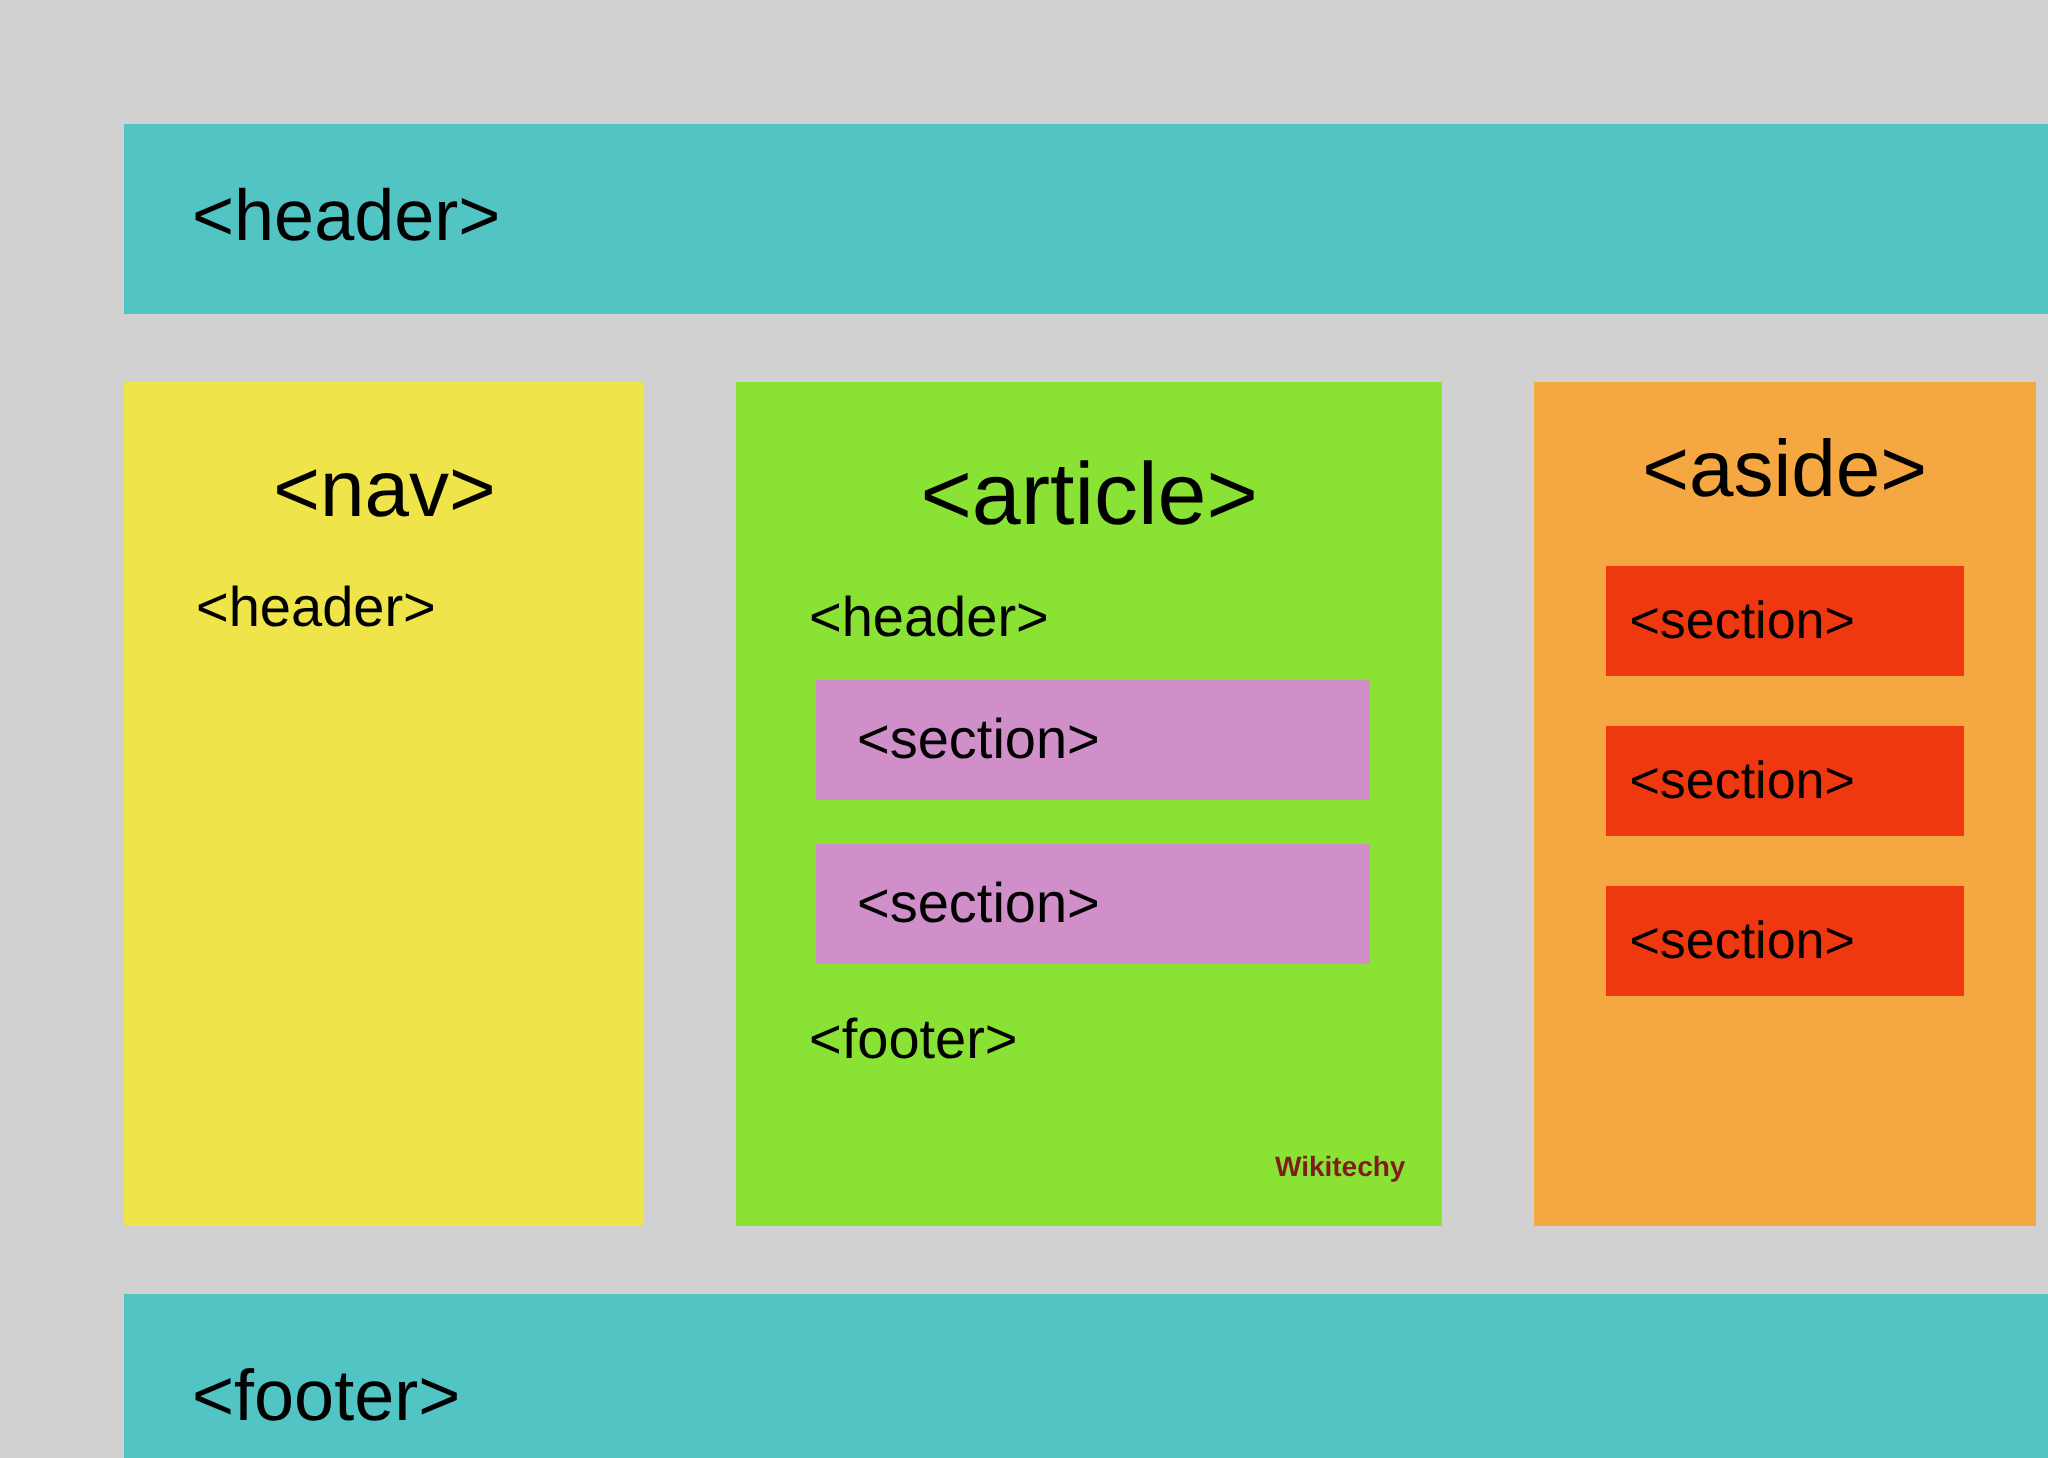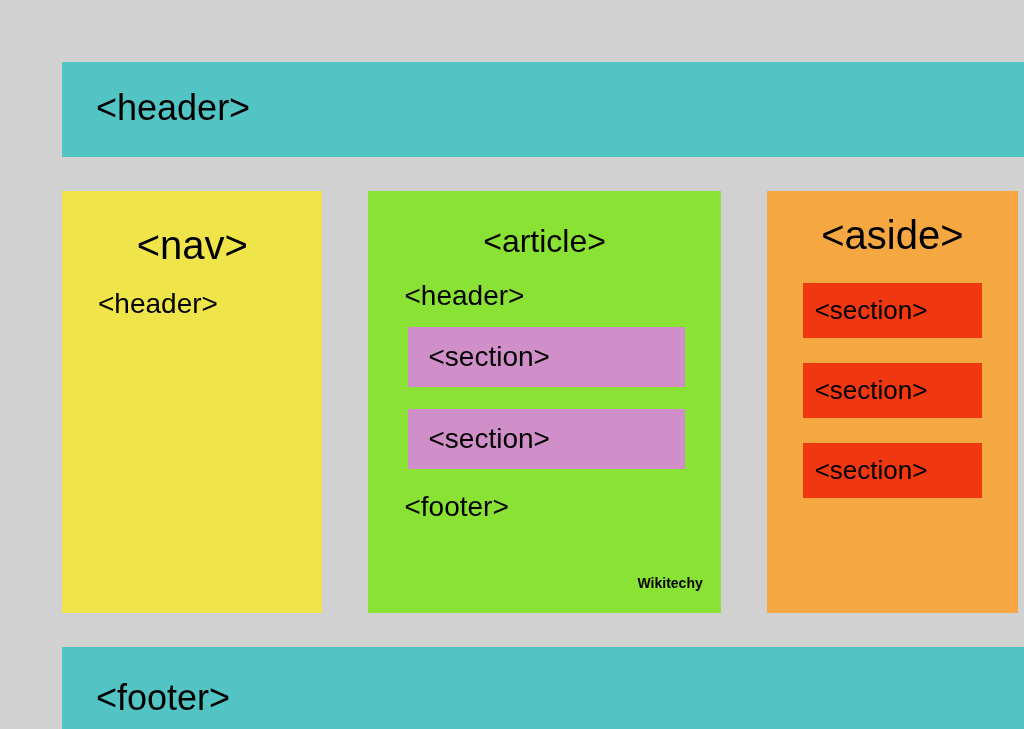--- a/index.html
+++ b/index.html
@@ -47,21 +47,21 @@
     .nav-header {
       font-size: 28px;
     }
     .article-box {
       background: #8ae234;
       width: 380px;
       padding: 18px 22px;
       position: relative;
     }
     .article-title {
-      font-size: 32px;
+      font-size: 44px;
       text-align: center;
       margin-bottom: 20px;
     }
     .article-header {
       font-size: 28px;
       margin-bottom: 15px;
     }
     .article-section {
       background: #d18fca;
       font-size: 28px;
@@ -71,21 +71,21 @@
     }
     .article-footer {
       font-size: 28px;
       margin-top: 5px;
     }
     .watermark {
       position: absolute;
       bottom: 8px;
       left: 255px;
       font-size: 14px;
-      color: #000000;
+      color: #7f1d1d;
       font-weight: bold;
     }
     .aside-box {
       background: #f5a742;
       width: 270px;
       padding: 8px 22px;
     }
     .aside-title {
       font-size: 40px;
       text-align: center;

